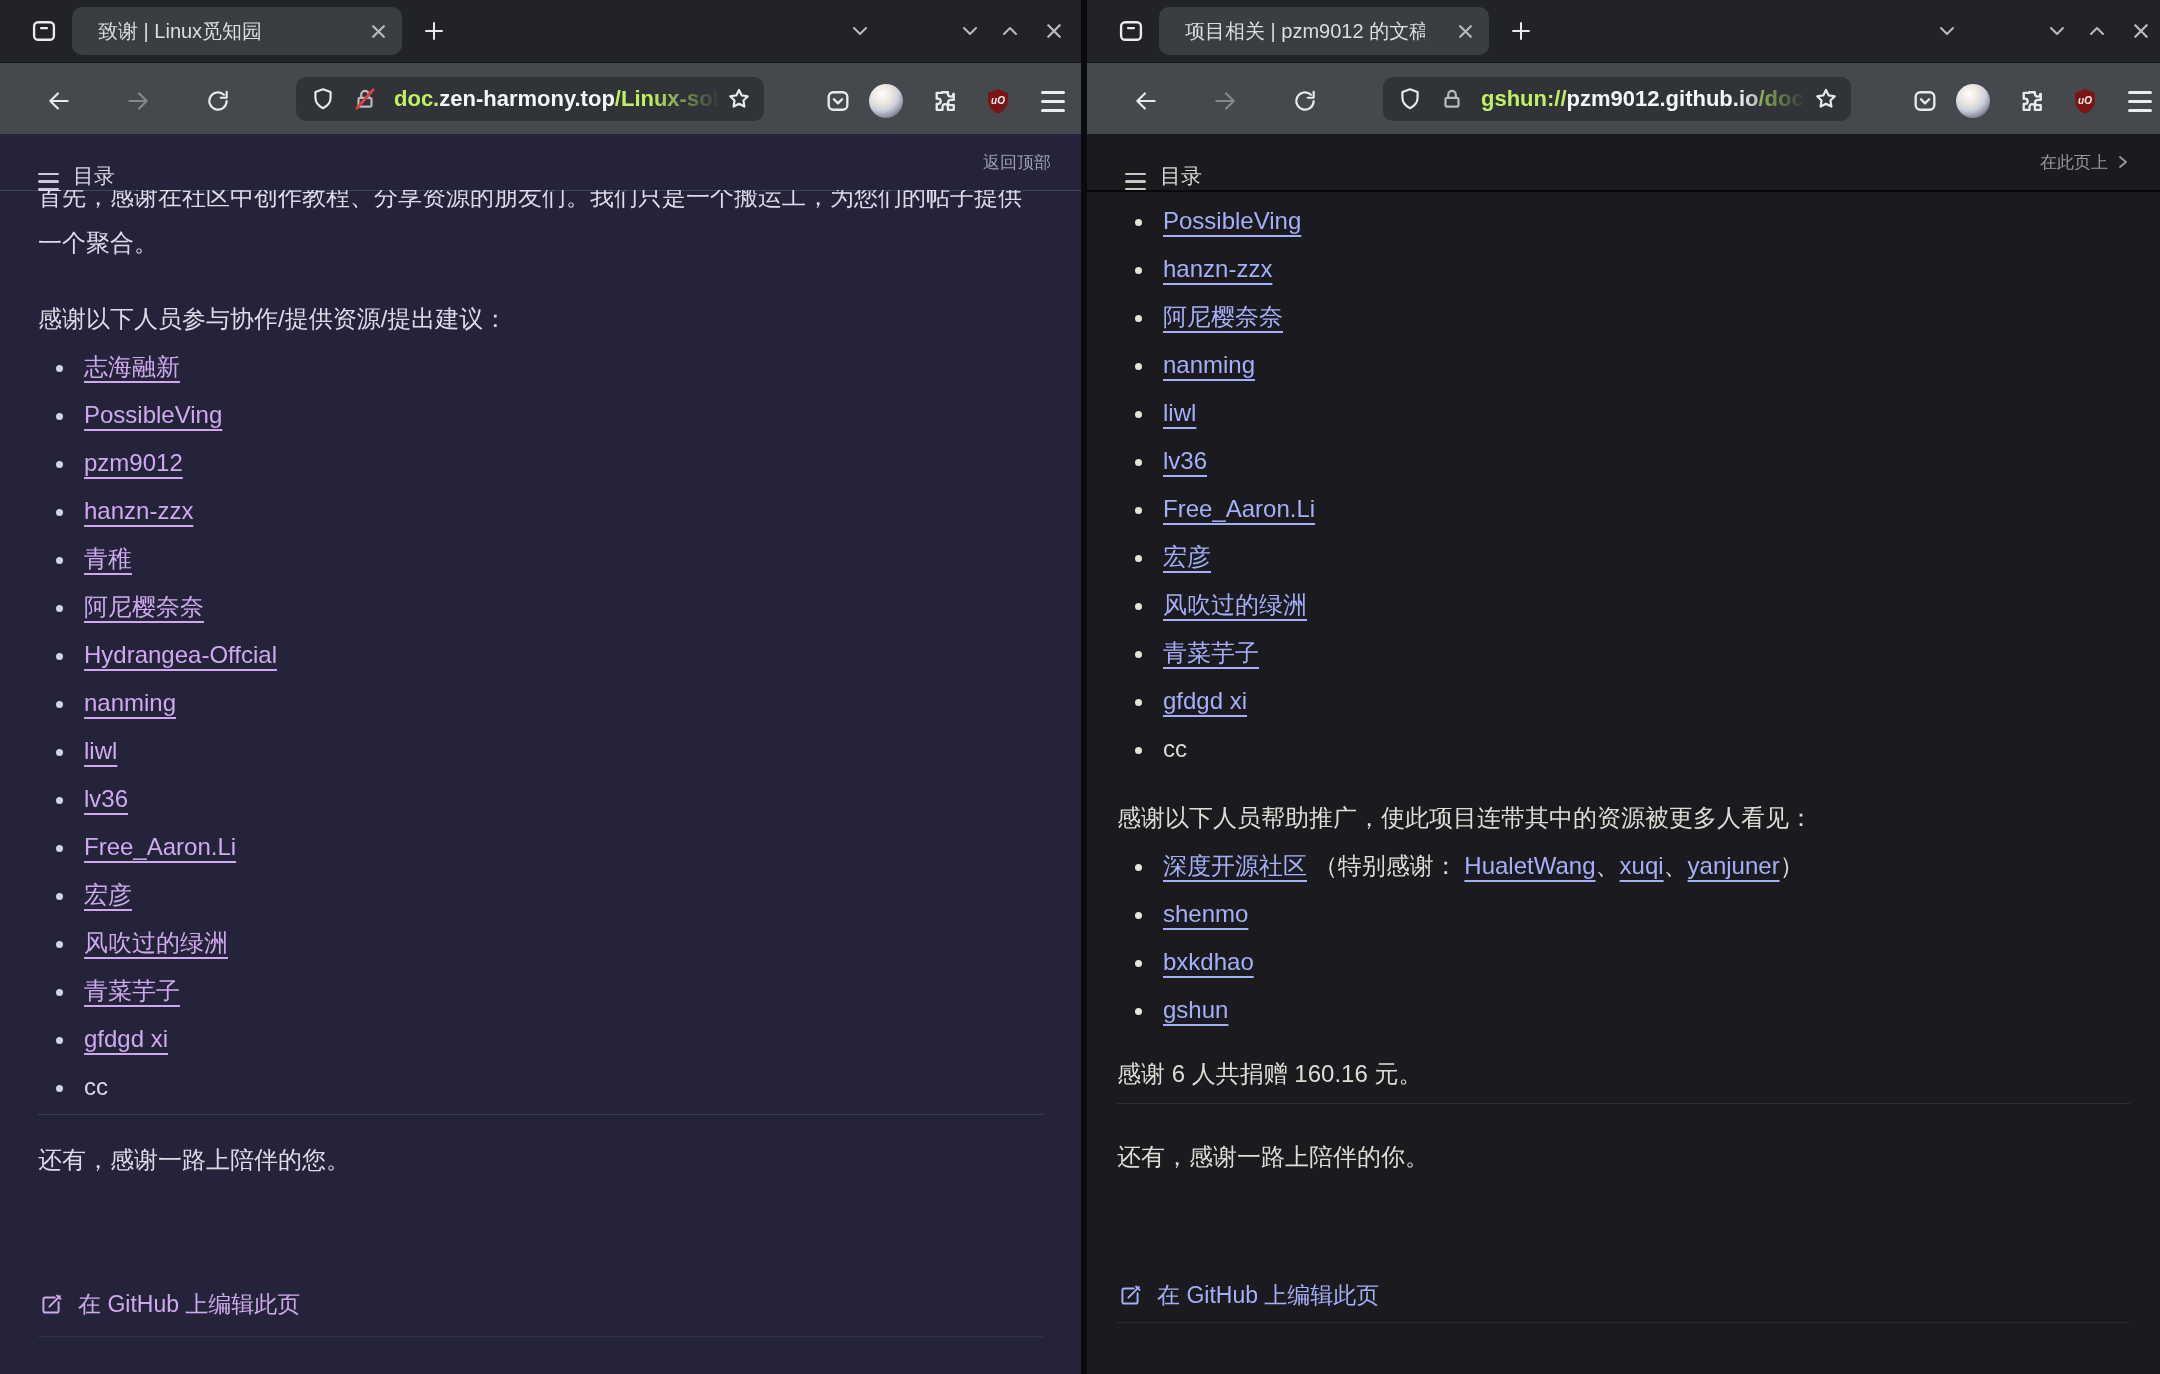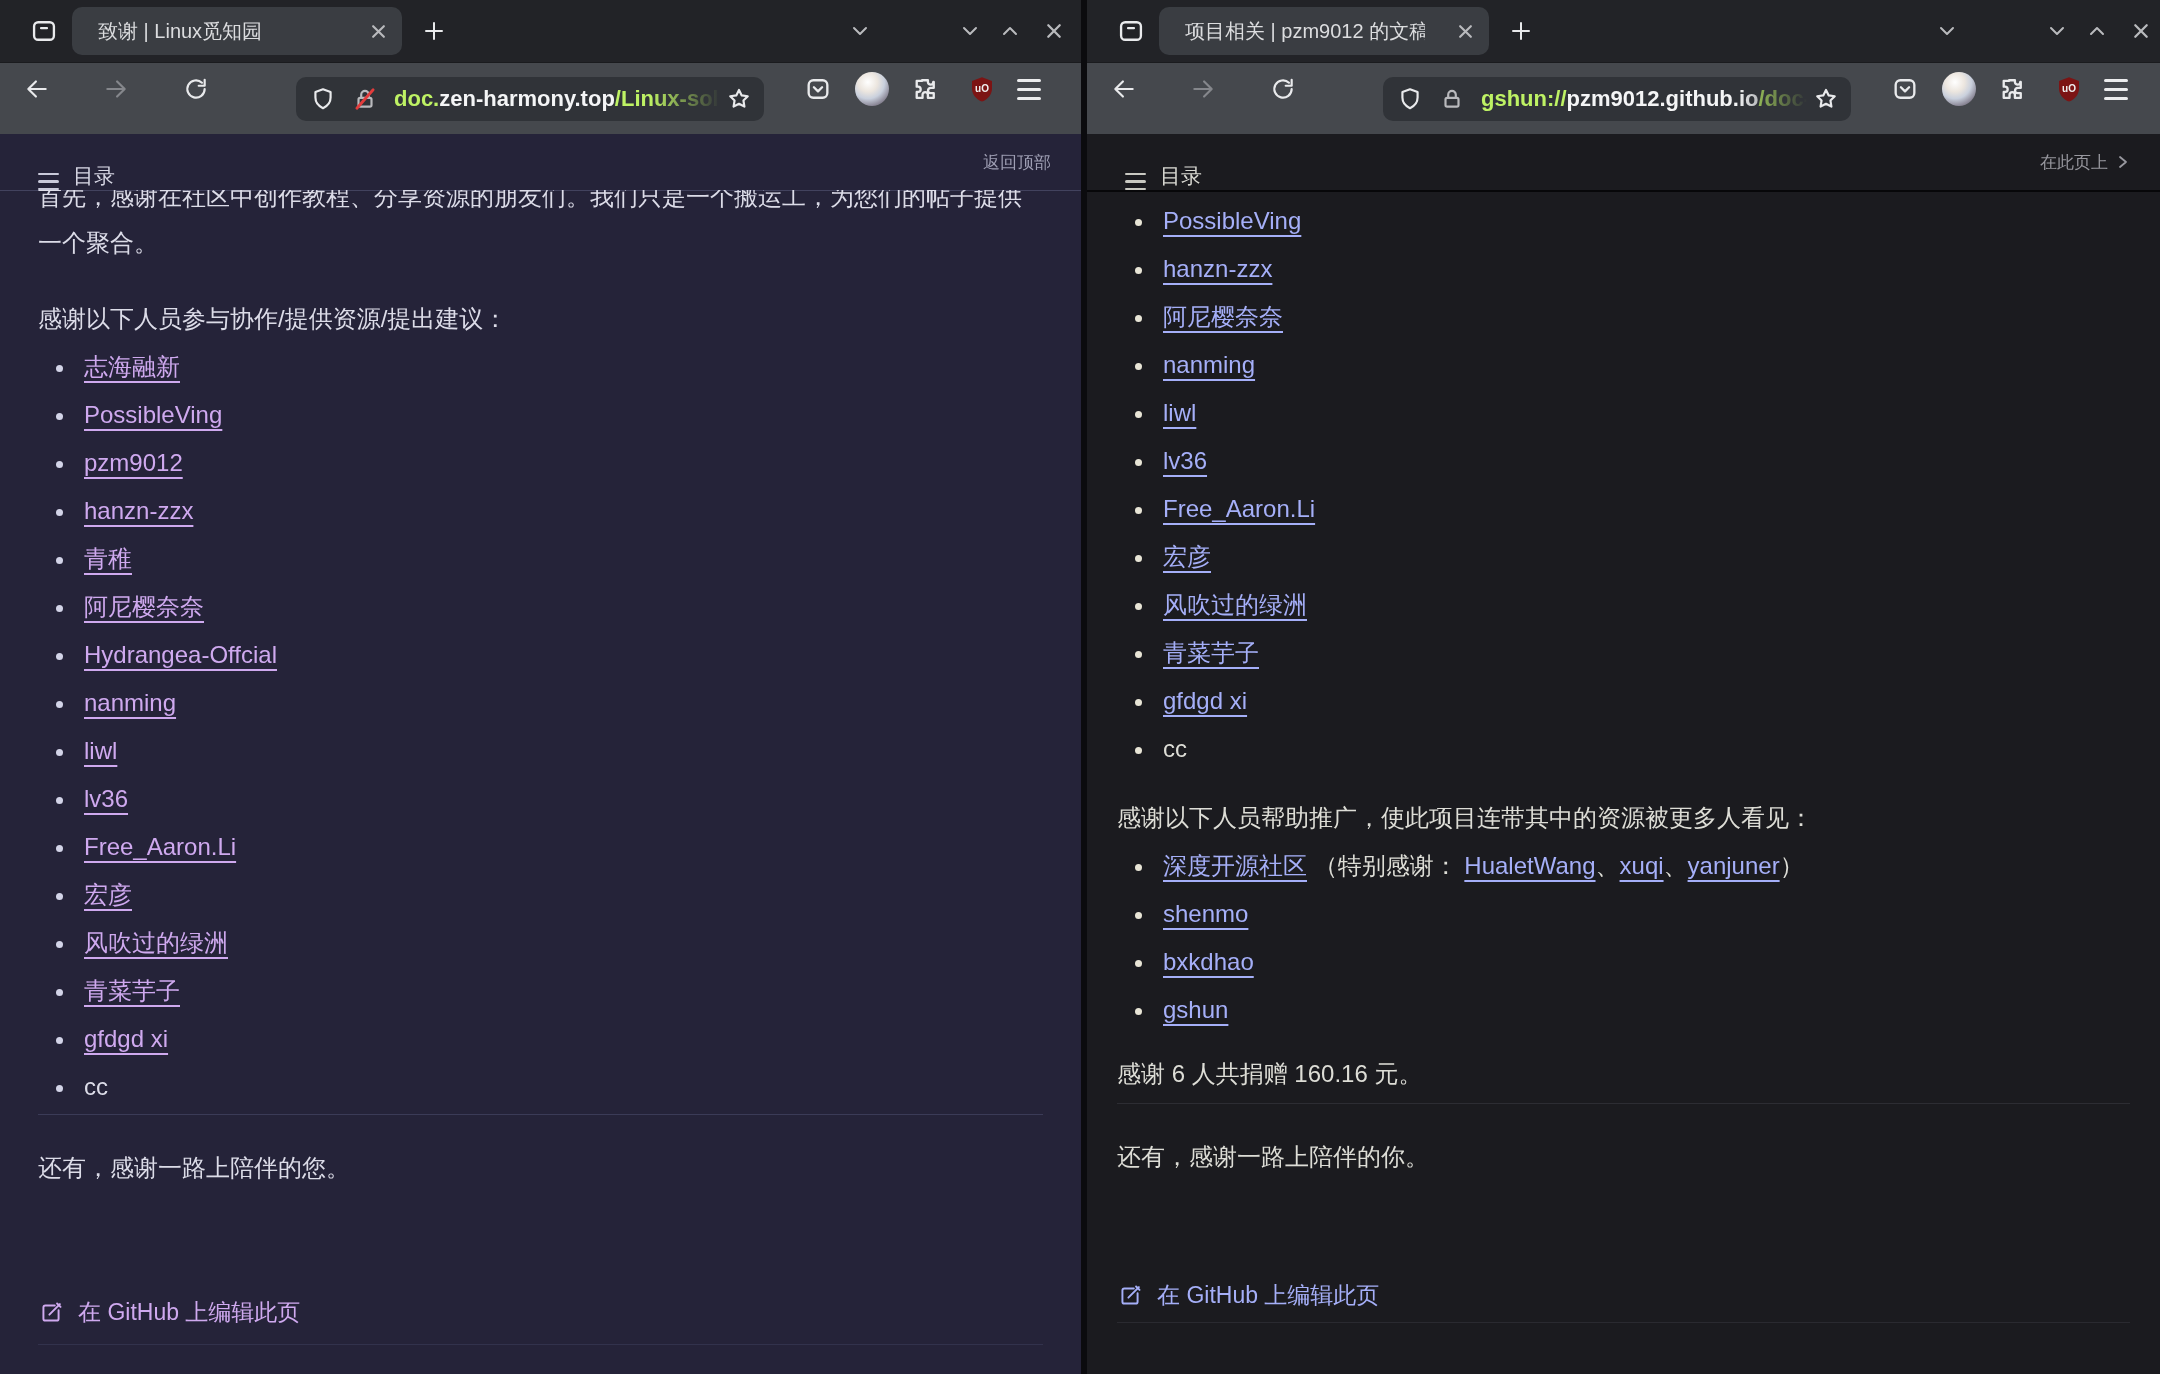--- a/index.html
+++ b/index.html
@@ -15,21 +15,21 @@
   .tab{position:absolute;left:72px;top:7px;width:330px;height:48px;background:#3a3d42;border-radius:10px;display:flex;align-items:center;}
   .tab-title{padding-left:26px;font-size:20px;color:#dcdddf;white-space:nowrap;overflow:hidden;max-width:240px;}
   .tab-close{position:absolute;right:10px;top:10px;width:28px;height:28px;display:flex;align-items:center;justify-content:center;border-radius:6px;}
   .newtab{position:absolute;left:412px;top:9px;width:44px;height:44px;display:flex;align-items:center;justify-content:center;border-radius:8px;}
   .tablist{position:absolute;left:838px;top:9px;width:44px;height:44px;display:flex;align-items:center;justify-content:center;}
   .winctl{position:absolute;top:9px;width:44px;height:44px;display:flex;align-items:center;justify-content:center;}
   .ctl-min{left:948px}.ctl-max{left:988px}.ctl-close{left:1032px}
 
   
   .toolbar{position:absolute;top:62px;left:0;right:0;height:72px;background:#45484d;border-top:1px solid #1a1b1e;}
-  .tbtn{position:absolute;top:2px;width:48px;height:48px;display:flex;align-items:center;justify-content:flex-start;border-radius:8px;}
+  .tbtn{position:absolute;top:14px;width:48px;height:48px;display:flex;align-items:center;justify-content:flex-end;border-radius:8px;font-style:italic;}
   .urlbar{position:absolute;left:296px;top:14px;width:468px;height:44px;background:#303338;border-radius:10px;display:flex;align-items:center;}
   .url-ico{display:flex;align-items:center;justify-content:center;width:30px;height:30px;margin-left:12px;position:relative;flex:none;}
   .url-text{position:relative;margin-left:14px;font-size:22px;white-space:nowrap;overflow:hidden;flex:1;height:30px;line-height:30px;}
   .u-dim{color:#bef264;font-weight:bold;} .u-host{color:#f4f5f6;font-weight:700;}
   .url-fade{position:absolute;top:0;right:0;width:70px;height:100%;background:linear-gradient(to right,rgba(48,51,56,0),#303338);}
   .url-star{width:38px;height:38px;flex:none;margin-right:6px;display:flex;align-items:center;justify-content:center;}
 
   
   .page{position:absolute;top:134px;left:0;right:0;height:1240px;}
   .pg-left{background:#252339;}
@@ -55,21 +55,21 @@
   .ul-left li.doc-li::marker{color:#d3d4e8;font-size:22px;}
   .ul-right li.doc-li::marker{color:#e8e5d6;font-size:22px;}
   .doc-link{text-decoration:underline;text-underline-offset:6px;text-decoration-thickness:1.5px;}
   .lk-left .doc-link{color:#cfa9ef;}
   .lk-right .doc-link{color:#a5aff8;}
   .lk-left .doc-plain{color:#dcdce8;}
   .lk-right .doc-plain{color:#ddddd6;}
   .hr-line{border:0;border-top:1px solid;height:0;margin:0;}
   .hr-left{border-color:#3b3b57;margin-top:10px;}
   .hr-right{border-color:#2d2d33;margin-top:12px;}
-  .closing-left{margin-top:36px;}
+  .closing-left{margin-top:28px;}
   .closing-right{margin-top:36px;}
   .heading-left{margin-top:36px;line-height:34px;}
   .heading-right{margin-top:35px;line-height:34px;}
   .ulm-left{margin-top:20px;}
   .ulm1-right{margin-top:11px;}
   .ulm2-right{margin-top:14px;}
   .donation{margin-top:30px;line-height:34px;}
   .editrow{display:flex;align-items:center;gap:14px;font-size:23px;}
   .er-left{margin-top:112px;color:#cfa9ef;}
   .er-right{margin-top:106px;color:#a5aff8;}

